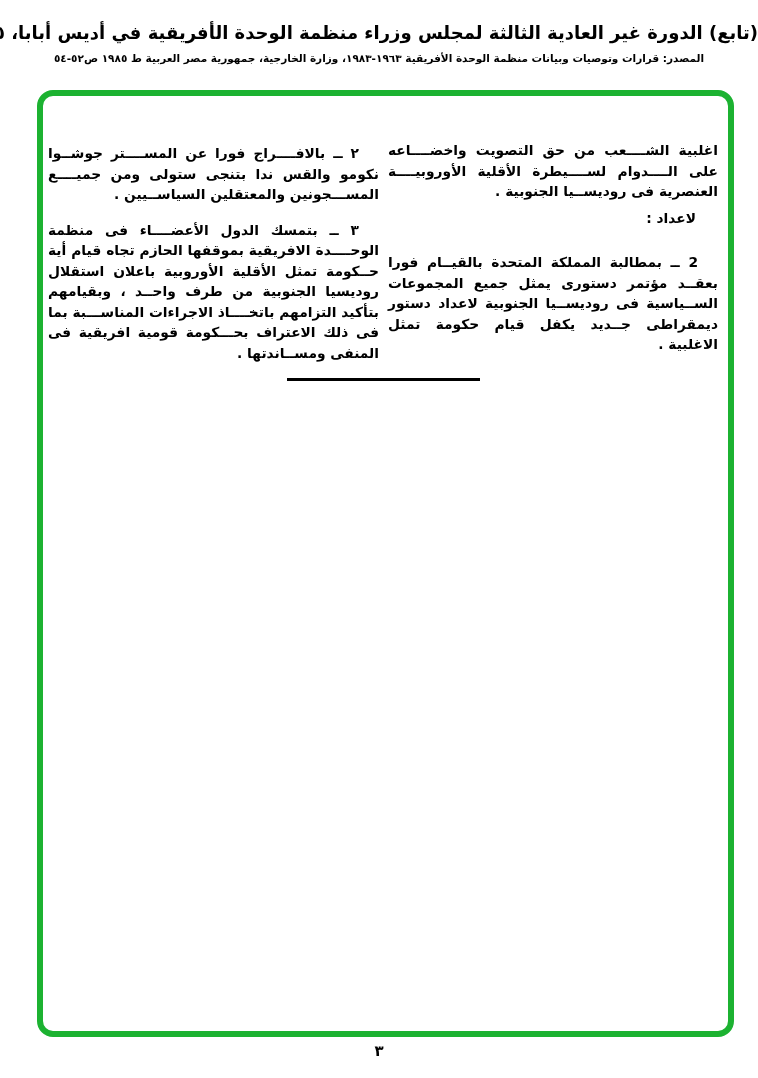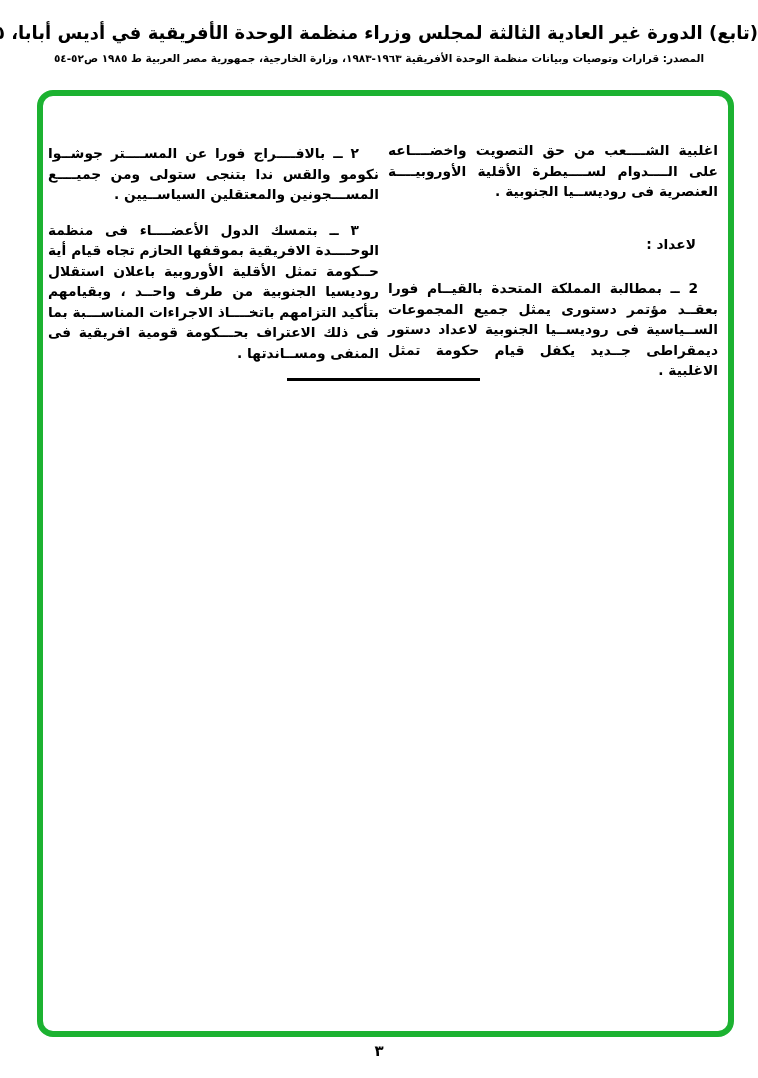--- a/index.html
+++ b/index.html
@@ -47,21 +47,21 @@
   }
   .col-right {
     right: 10px; top: 44px;
     width: 330px;
   }
   .col-left {
     left: 5px; top: 47px;
     width: 331px;
   }
   .para { margin-bottom: 0; }
-  .para.cont { margin-bottom: 32px; }
+  .para.cont { margin-bottom: 6px; }
   .para.recommends {
     text-align: right;
     text-indent: 22px;
     margin-bottom: 24px;
   }
   .para.indent { text-indent: 20px; }
   .col-left .para.indent + .para.indent { margin-top: 15px; }
   .divider {
     position: absolute;
     left: 244px; top: 282px;

